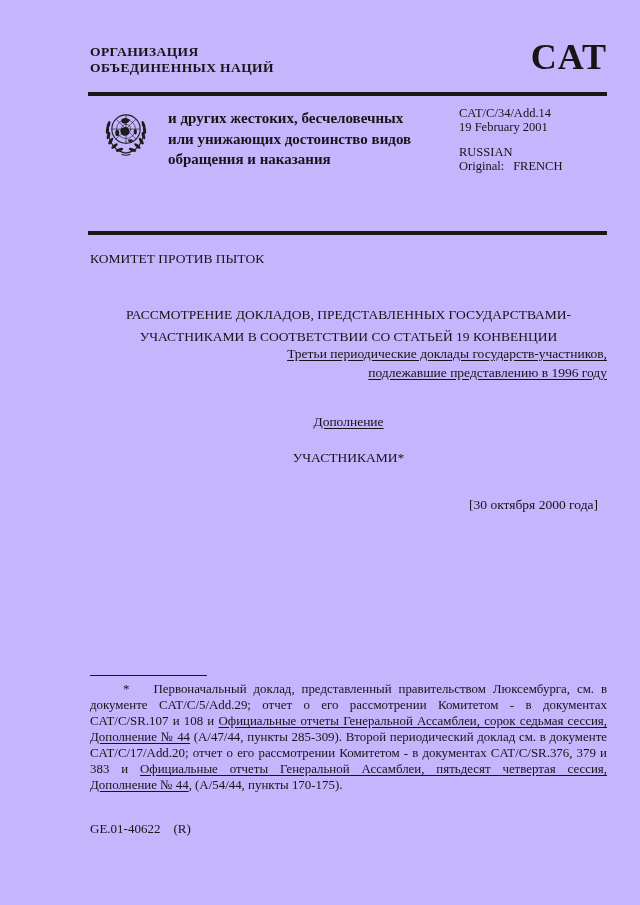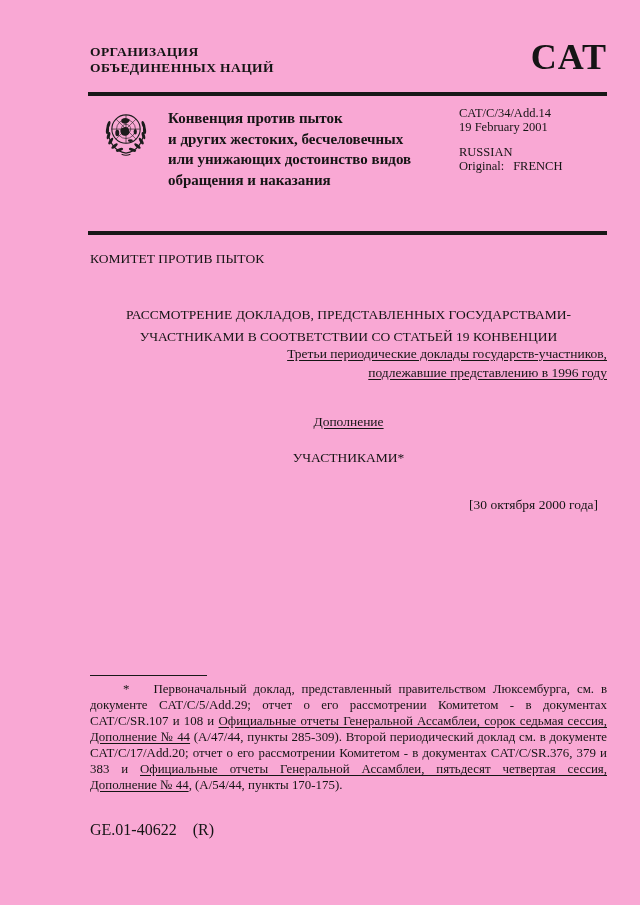--- a/index.html
+++ b/index.html
@@ -2,21 +2,21 @@
 <html><head>
 <meta charset="utf-8">
 <style>
   * { margin: 0; padding: 0; box-sizing: border-box; }
   html, body { background: #e8e8e8; }
   .page {
     position: relative;
     width: 640px;
     height: 905px;
     margin: 0 auto;
-    background: #f9a8d4;
+    background: #c4b5fd;
     color: #151515;
     font-family: "Liberation Serif", "DejaVu Serif", serif;
     overflow: hidden;
   }
   
   .org-block {
     position: absolute; left: 90px; top: 44px;
     font-weight: bold; font-size: 13.5px; line-height: 16px;
     letter-spacing: 0.4px;
   }
@@ -69,21 +69,21 @@
     position: absolute; left: 90px; top: 681px; width: 517px;
     font-size: 12.9px; line-height: 16px; text-align: justify;
   }
   .fn-marker { margin-left: 33px; }
   .fn-tab { display: inline-block; width: 24px; }
   .footnote u { text-underline-offset: 2px; }
 
   
   .ge-number {
     position: absolute; left: 90px; top: 821px;
-    font-size: 16px;
+    font-size: 13px;
   }
 </style>
 </head>
 <body>
 
 <div class="page">
 
   <div class="org-block">
     <div>ОРГАНИЗАЦИЯ</div>
     <div>ОБЪЕДИНЕННЫХ НАЦИЙ</div>
@@ -123,21 +123,20 @@
       <ellipse cx="92" cy="38" rx="7" ry="2.8" transform="rotate(72 92 38)"></ellipse>
       <ellipse cx="94" cy="48" rx="7" ry="2.8" transform="rotate(84 94 48)"></ellipse>
       <ellipse cx="92" cy="58" rx="7" ry="2.8" transform="rotate(75 92 58)"></ellipse>
       <ellipse cx="88" cy="68" rx="7" ry="2.8" transform="rotate(58 88 68)"></ellipse>
       <ellipse cx="81" cy="77" rx="7" ry="2.8" transform="rotate(40 81 77)"></ellipse>
       <ellipse cx="72" cy="84" rx="7" ry="2.8" transform="rotate(20 72 84)"></ellipse>
     </g>
   </svg>
 
   <div class="conv-title">
-    <div>Конвенция против пыток</div>
     <div>и других жестоких, бесчеловечных</div>
     <div>или унижающих достоинство видов</div>
     <div>обращения и наказания</div>
   </div>
 
   <div class="distr-block">
     <div class="distr-group">
       <div>CAT/C/34/Add.14</div>
       <div>19 February 2001</div>
     </div>

